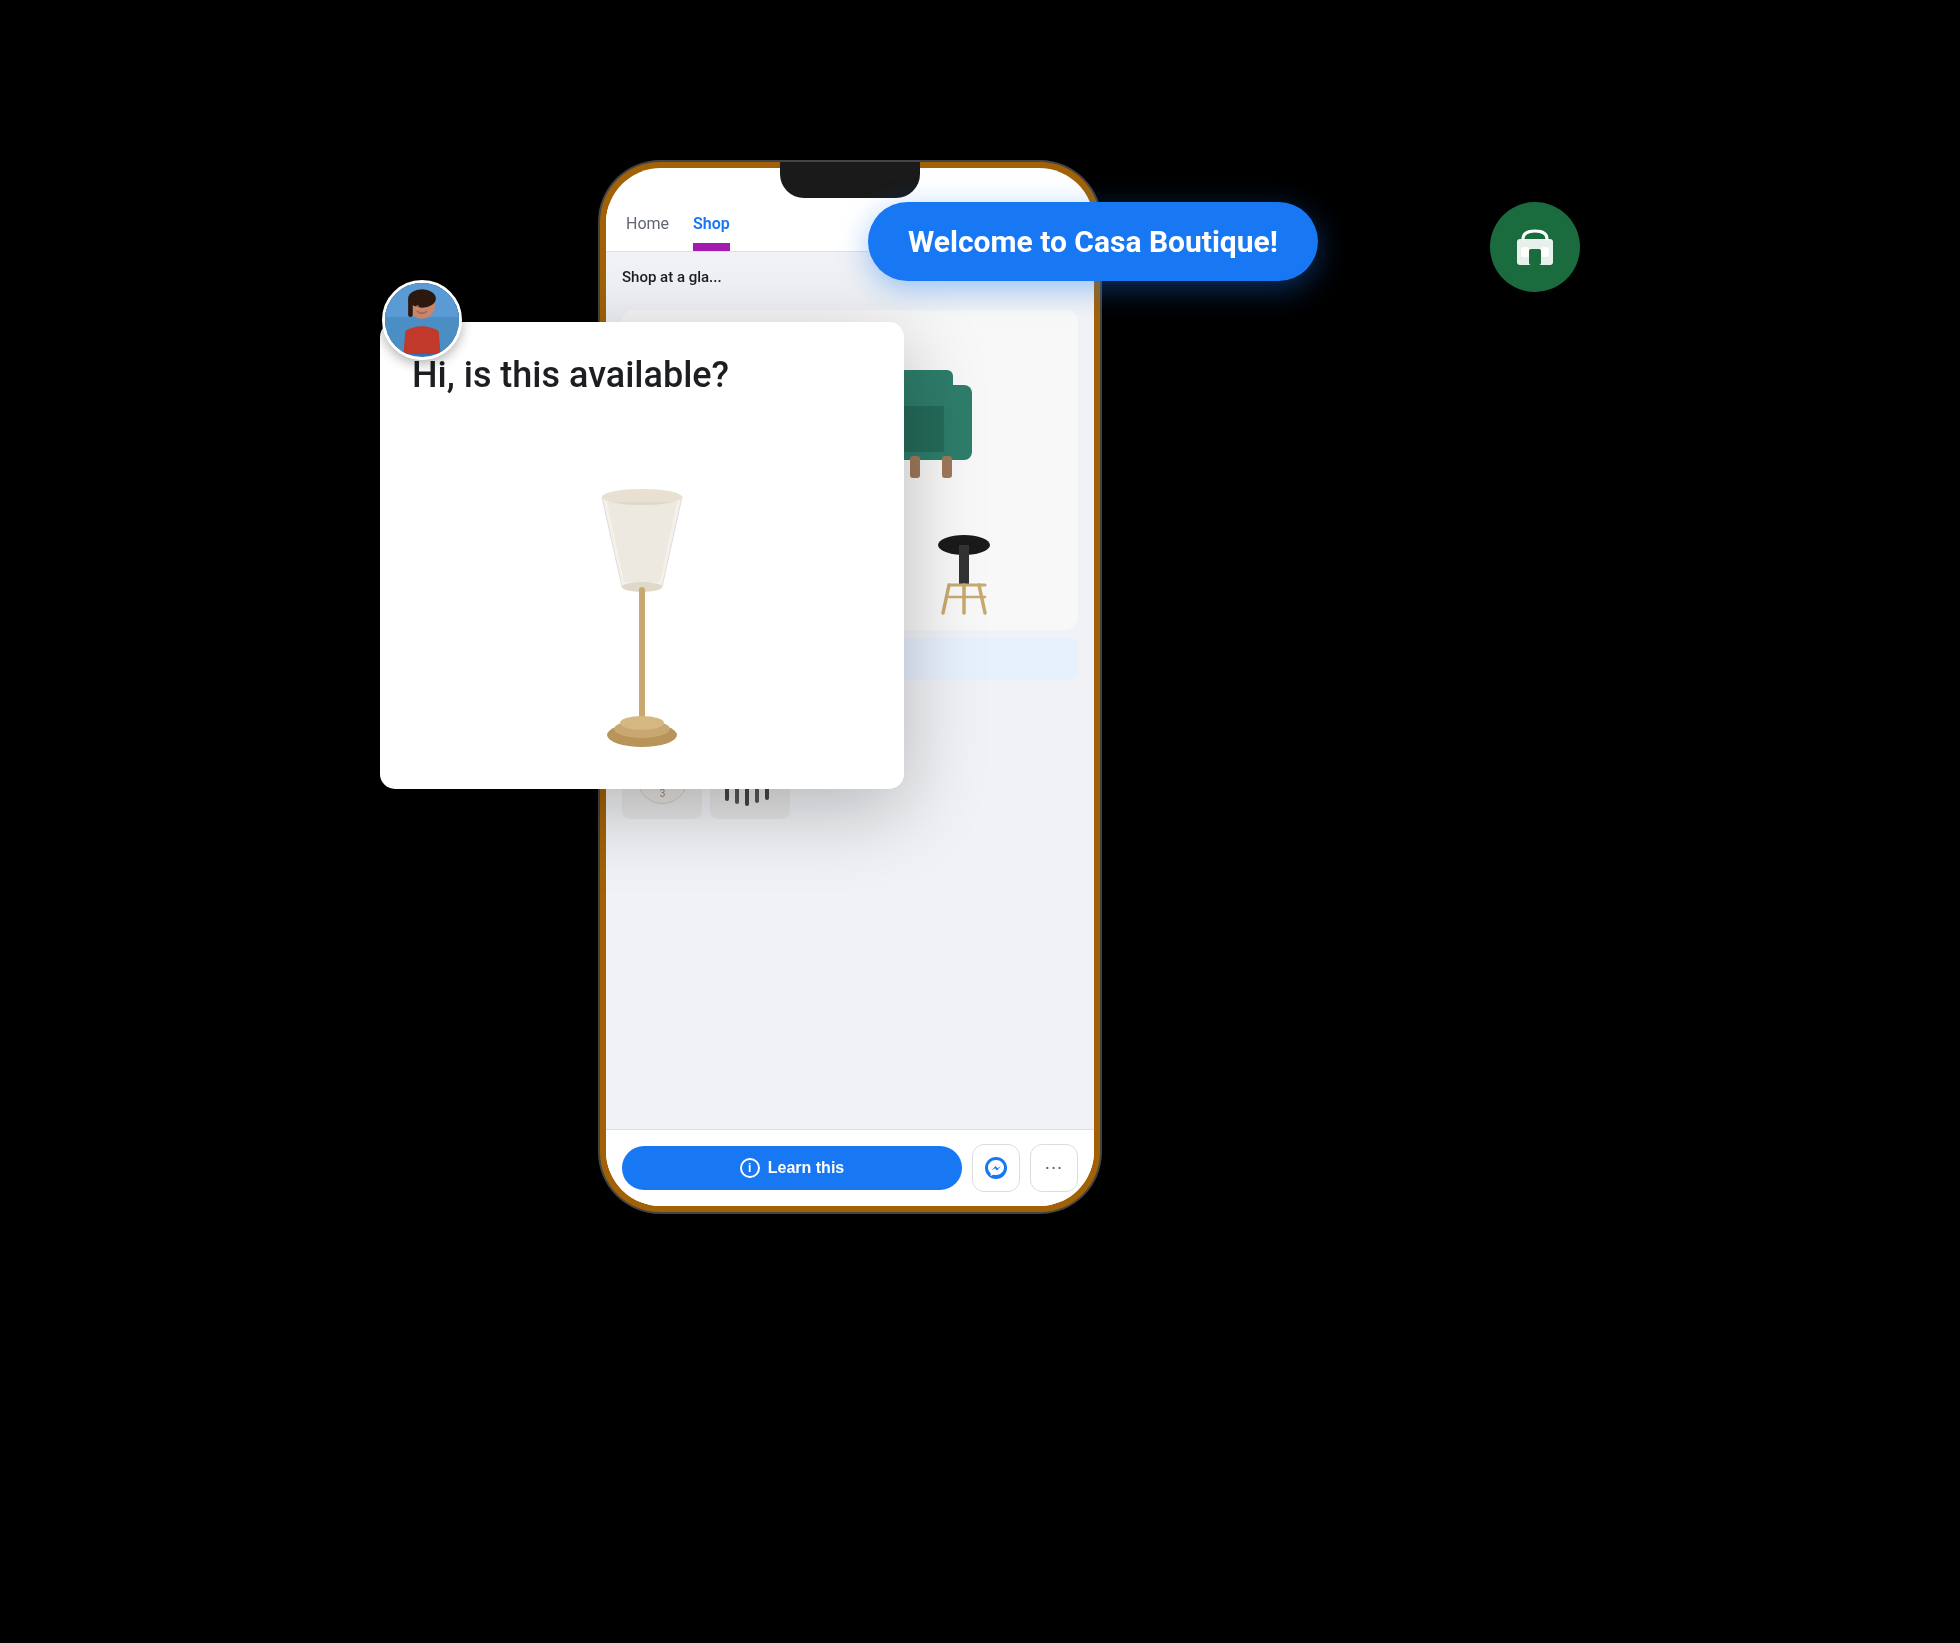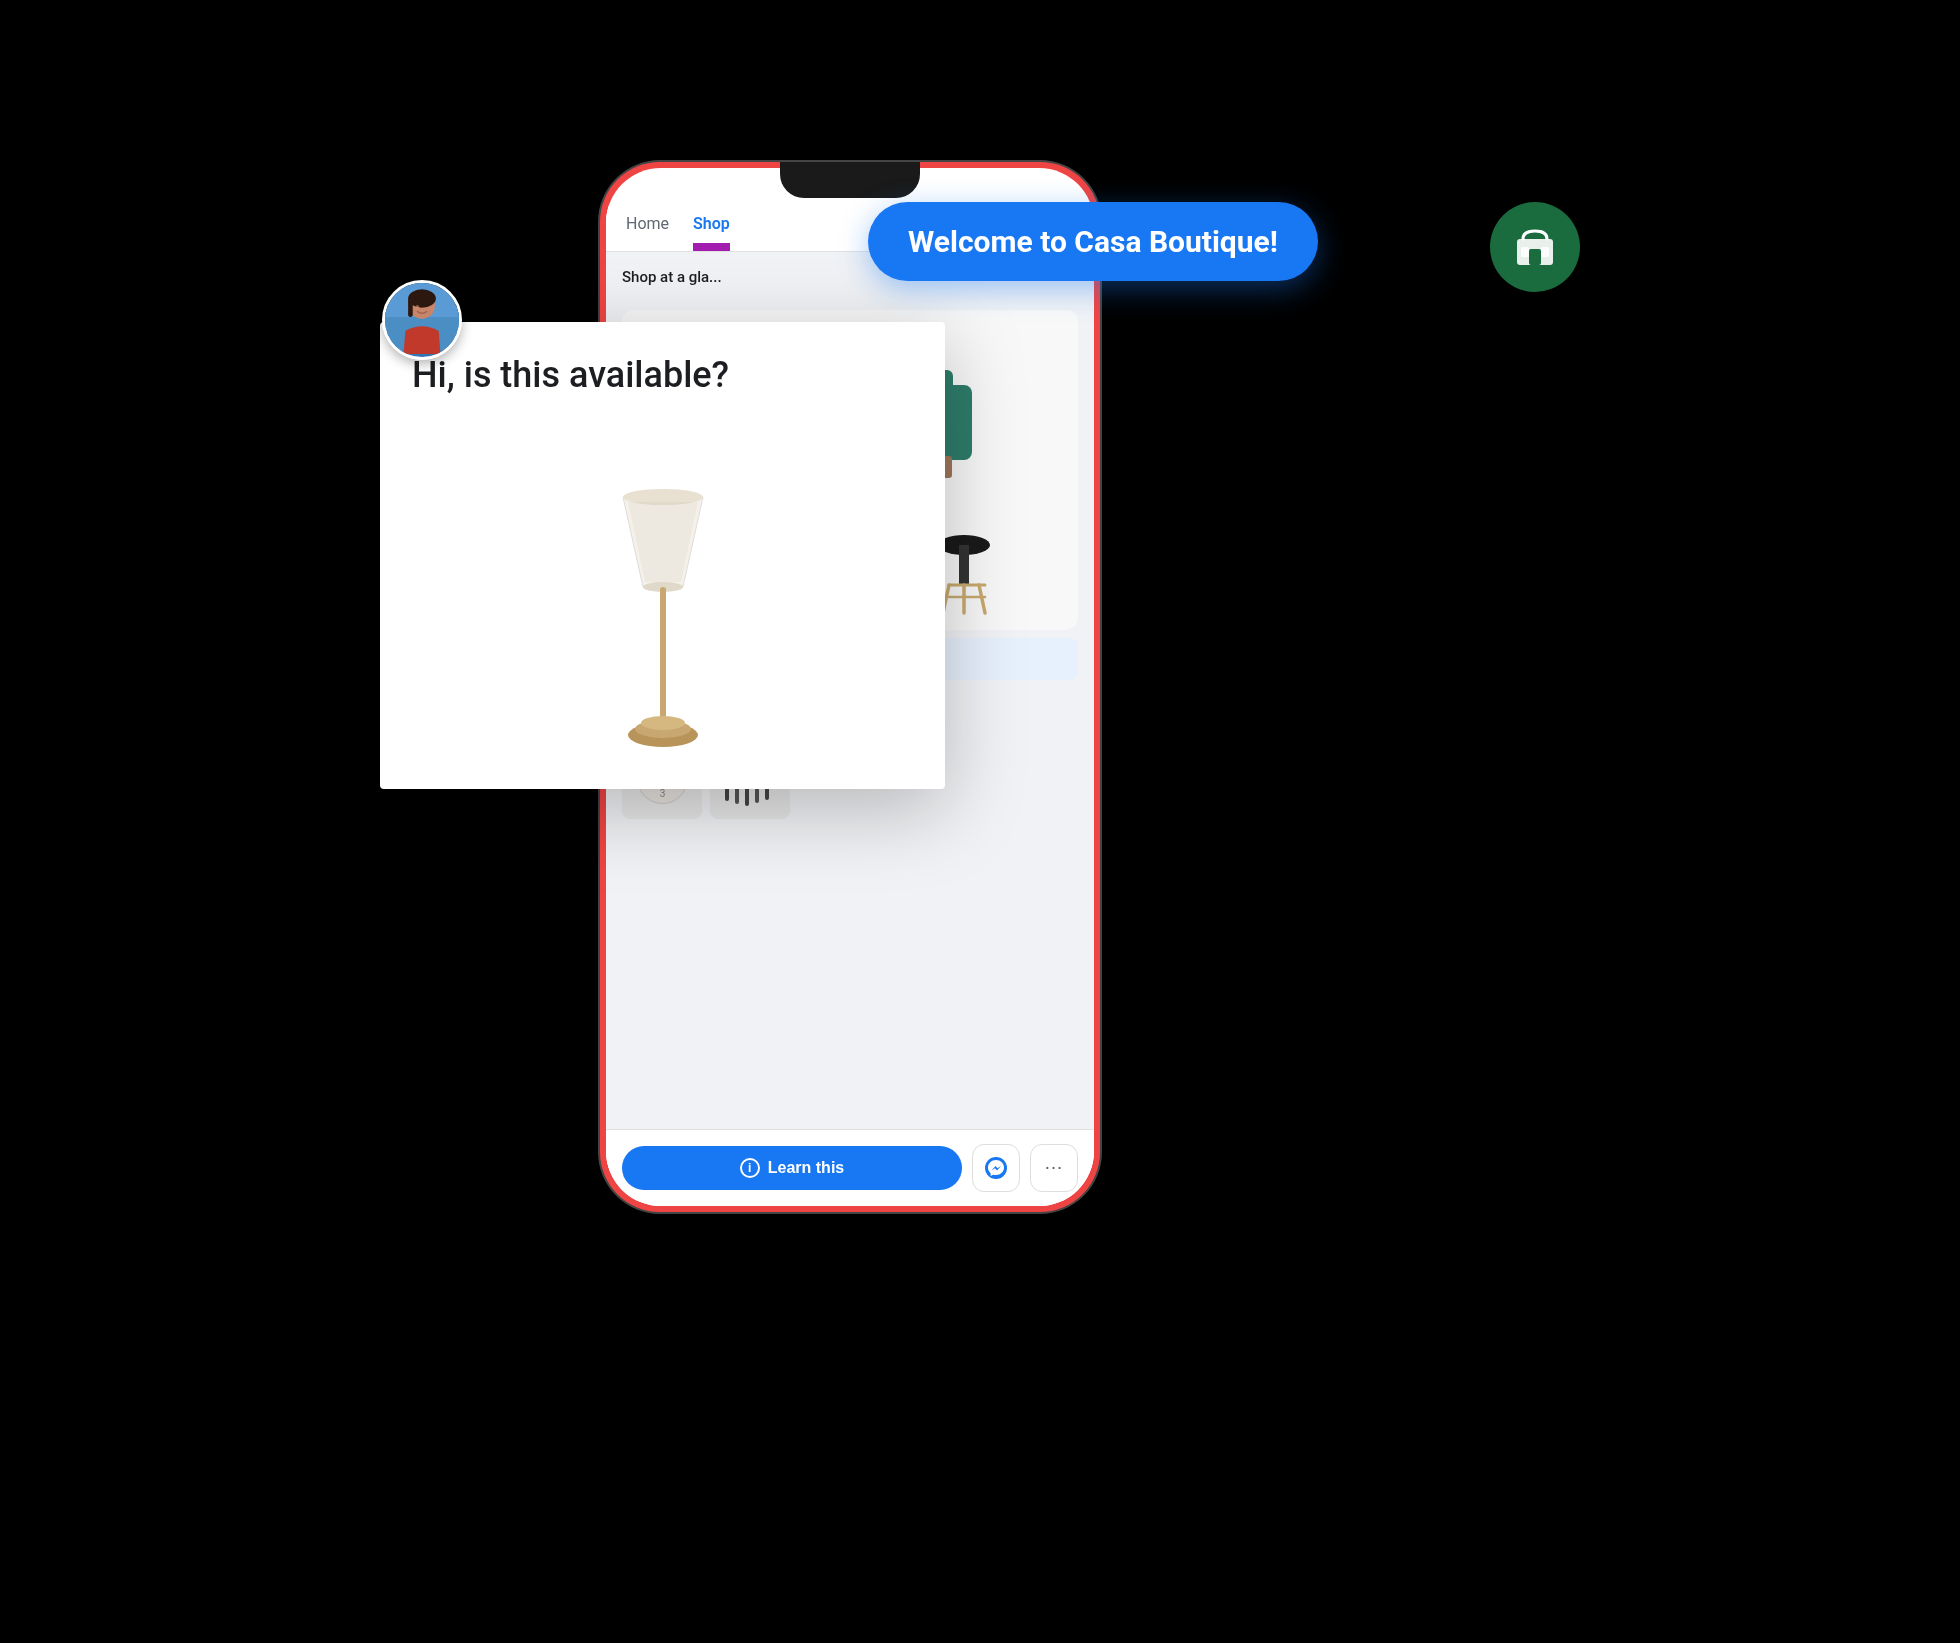--- a/index.html
+++ b/index.html
@@ -21,21 +21,21 @@
       height: 1400px;
     }
 
     
     .phone {
       position: absolute;
       top: 40px;
       left: 220px;
       width: 500px;
       height: 1050px;
-      background: #ef4444;
+      background: #a16207;
       border-radius: 60px;
       box-shadow:
         0 0 0 2px #444,
         0 40px 120px rgba(0,0,0,0.8),
         0 10px 40px rgba(0,0,0,0.6);
       overflow: hidden;
       z-index: 2;
       text-decoration: underline;
     }
 
@@ -240,23 +240,23 @@
       font-size: 20px;
       color: #606770;
       letter-spacing: 1px;
     }
 
     
     .chat-card {
       position: absolute;
       top: 200px;
       left: 0px;
-      width: 565px;
-      background: #fff;
-      border-radius: 4px;
+      width: 524px;
+      background: #fff;
+      border-radius: 15px;
       box-shadow: 0 20px 80px rgba(0,0,0,0.25);
       padding: 32px 32px 32px 32px;
       z-index: 5;
     }
 
     .chat-message {
       font-size: 36px;
       font-weight: 500;
       color: #1c1e21;
       margin-bottom: 80px;

